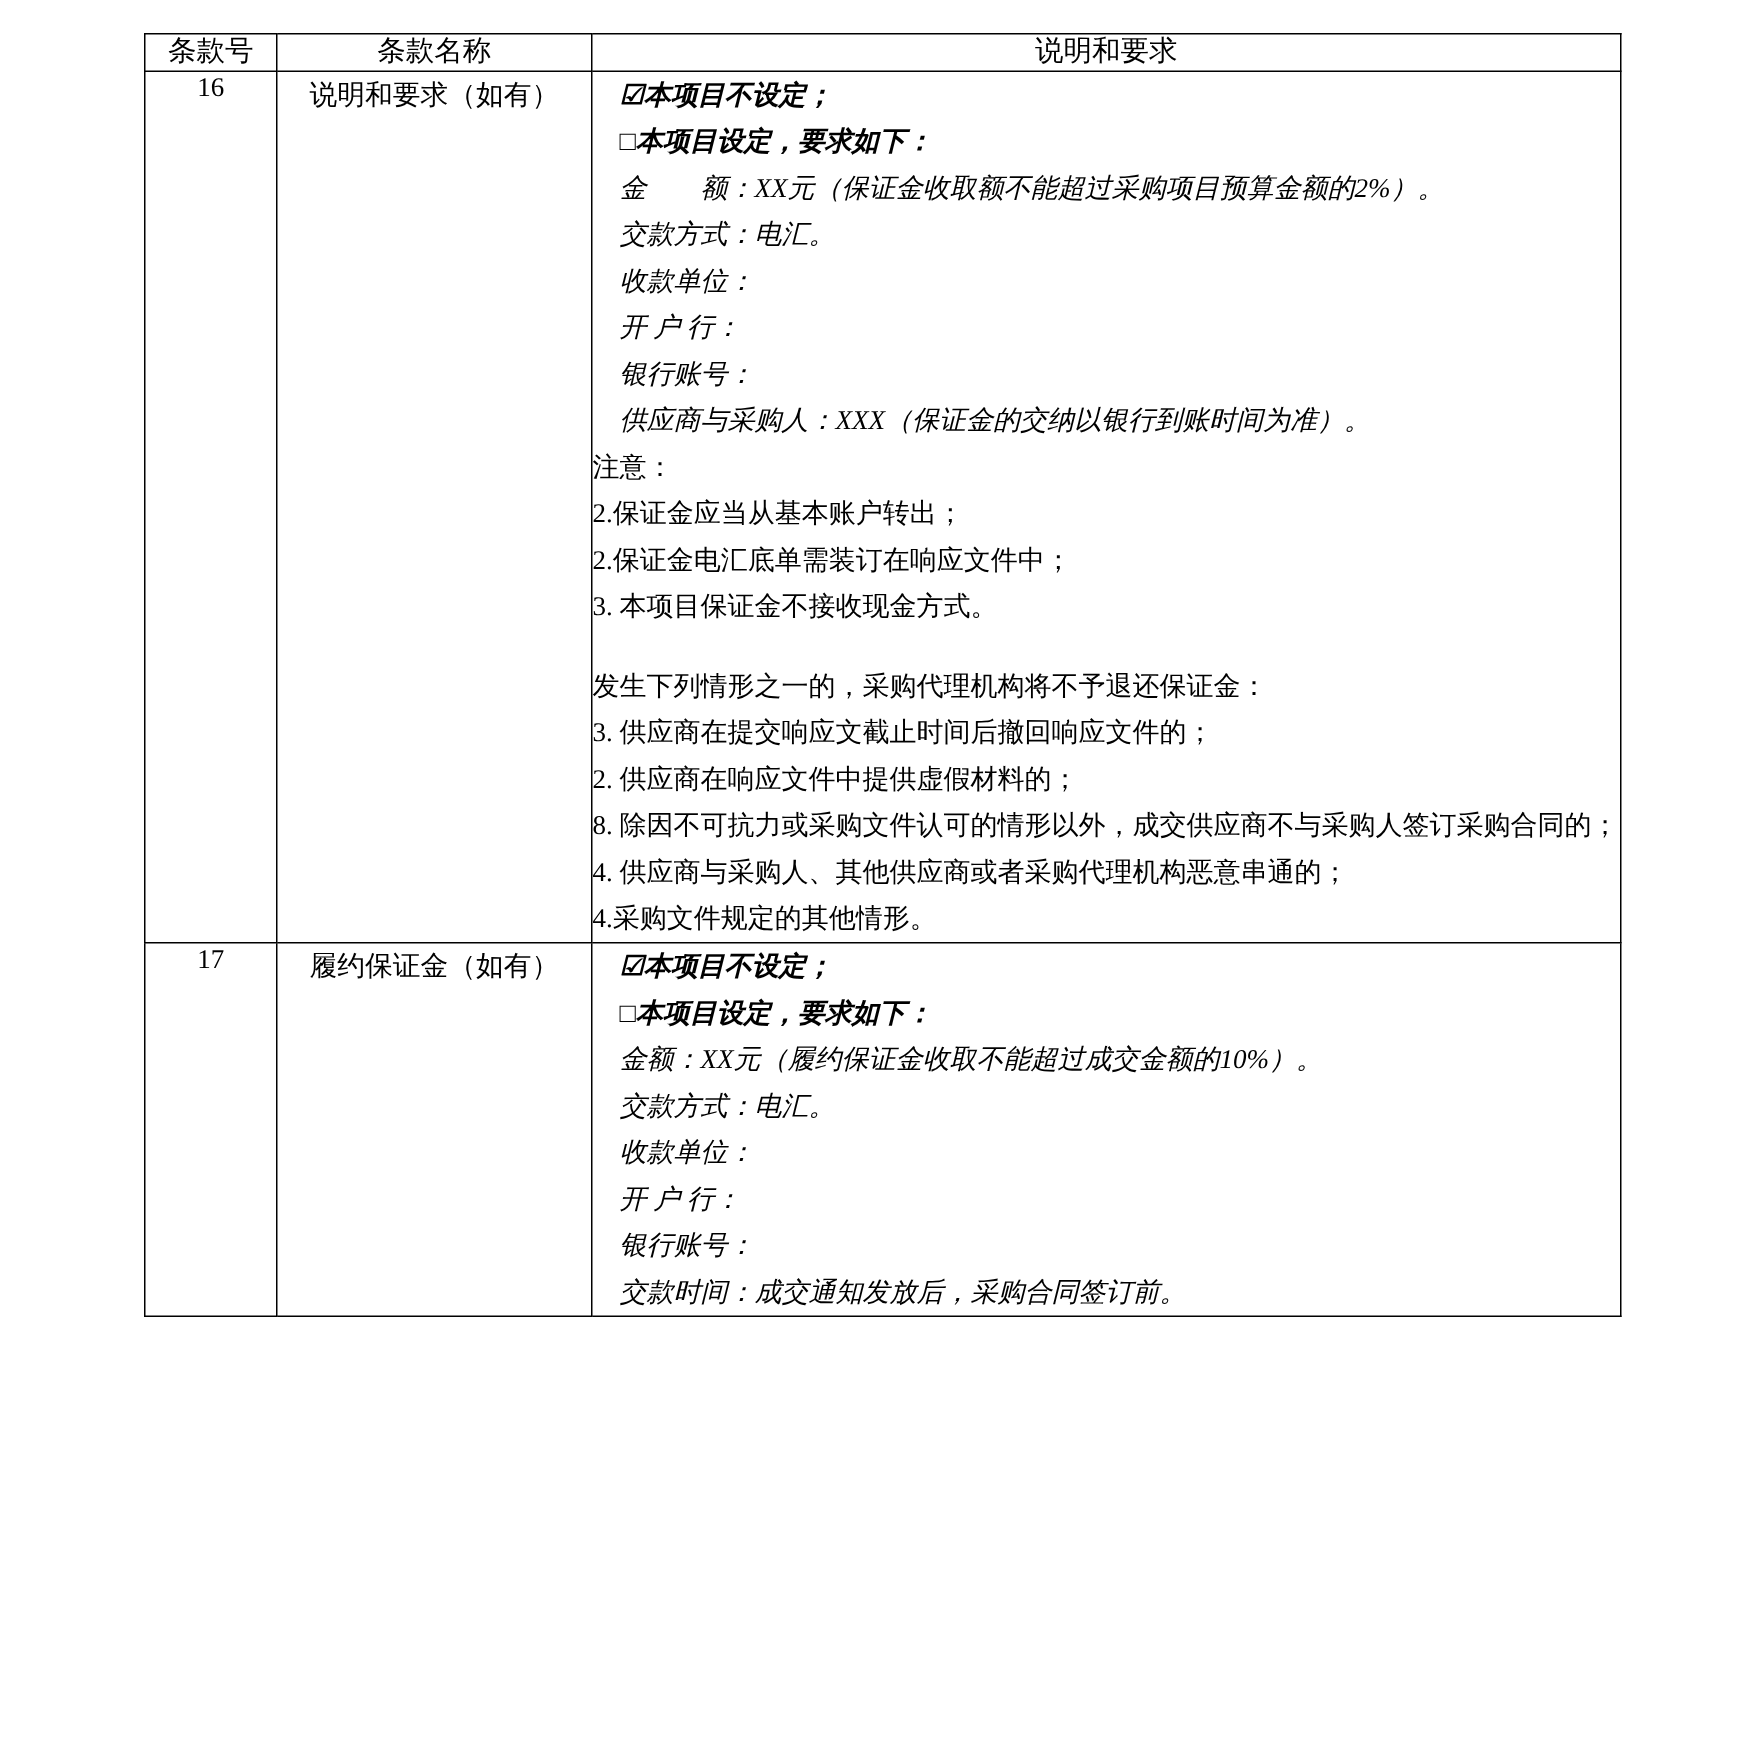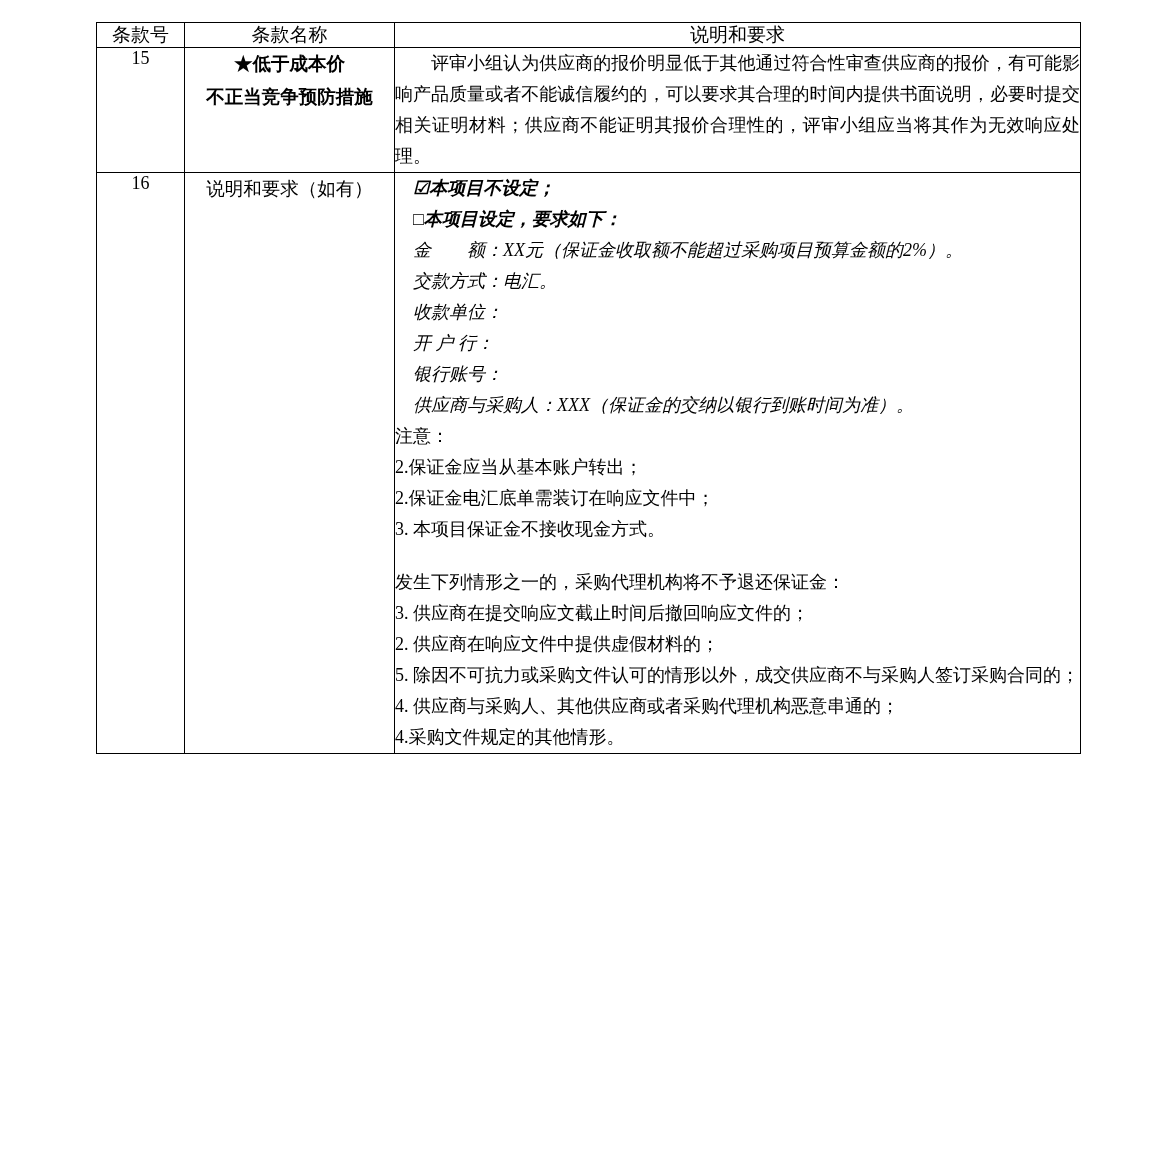--- a/index.html
+++ b/index.html
@@ -95,30 +95,20 @@
     </colgroup>
     <thead>
       <tr>
         <th class="hdr-cell">条款号</th>
         <th class="hdr-cell">条款名称</th>
         <th class="hdr-cell">说明和要求</th>
       </tr>
     </thead>
     <tbody>
 
-      <tr>
-        <td class="no-cell">15</td>
-        <td class="name-cell bold">
-          <div>★低于成本价</div>
-          <div>不正当竞争预防措施</div>
-        </td>
-        <td class="desc-cell">
-          <p class="p-indent">评审小组认为供应商的报价明显低于其他通过符合性审查供应商的报价，有可能影响产品质量或者不能诚信履约的，可以要求其合理的时间内提供书面说明，必要时提交相关证明材料；供应商不能证明其报价合理性的，评审小组应当将其作为无效响应处理。</p>
-        </td>
-      </tr>
 
       <tr>
         <td class="no-cell">16</td>
         <td class="name-cell">说明和要求（如有）</td>
         <td class="desc-cell">
           <p class="p-ind1 bold">☑本项目不设定；</p>
           <p class="p-ind1 bold">□本项目设定，要求如下：</p>
           <p class="p-ind1">金　　额：XX元（保证金收取额不能超过采购项目预算金额的2%）。</p>
           <p class="p-ind1">交款方式：电汇。</p>
           <p class="p-ind1">收款单位：</p>
@@ -126,21 +116,35 @@
           <p class="p-ind1">银行账号：</p>
           <p class="p-ind1">供应商与采购人：XXX（保证金的交纳以银行到账时间为准）。</p>
           <p class="p-flat">注意：</p>
           <p class="p-flat">2.保证金应当从基本账户转出；</p>
           <p class="p-flat">2.保证金电汇底单需装订在响应文件中；</p>
           <p class="p-flat">3. 本项目保证金不接收现金方式。</p>
           <p class="p-flat spacer-line"></p>
           <p class="p-flat"> 发生下列情形之一的，采购代理机构将不予退还保证金：</p>
           <p class="p-flat"> 3. 供应商在提交响应文截止时间后撤回响应文件的；</p>
           <p class="p-flat"> 2. 供应商在响应文件中提供虚假材料的；</p>
-          <p class="p-flat"> 5. 除因不可抗力或采购文件认可的情形以外，成交供应商不与采购人签订采购合同的；</p>
+          <p class="p-flat"> 8. 除因不可抗力或采购文件认可的情形以外，成交供应商不与采购人签订采购合同的；</p>
           <p class="p-flat"> 4. 供应商与采购人、其他供应商或者采购代理机构恶意串通的；</p>
           <p class="p-flat"> 4.采购文件规定的其他情形。</p>
         </td>
       </tr>
 
+      <tr>
+        <td class="no-cell">17</td>
+        <td class="name-cell">履约保证金（如有）</td>
+        <td class="desc-cell">
+          <p class="p-ind1 bold">☑本项目不设定；</p>
+          <p class="p-ind1 bold">□本项目设定，要求如下：</p>
+          <p class="p-ind1">金额：XX元（履约保证金收取不能超过成交金额的10%）。</p>
+          <p class="p-ind1">交款方式：电汇。</p>
+          <p class="p-ind1">收款单位：</p>
+          <p class="p-ind1">开 户 行：</p>
+          <p class="p-ind1">银行账号：</p>
+          <p class="p-ind1">交款时间：成交通知发放后，采购合同签订前。</p>
+        </td>
+      </tr>
     </tbody>
   </table>
 </div>
 
 </body></html>

